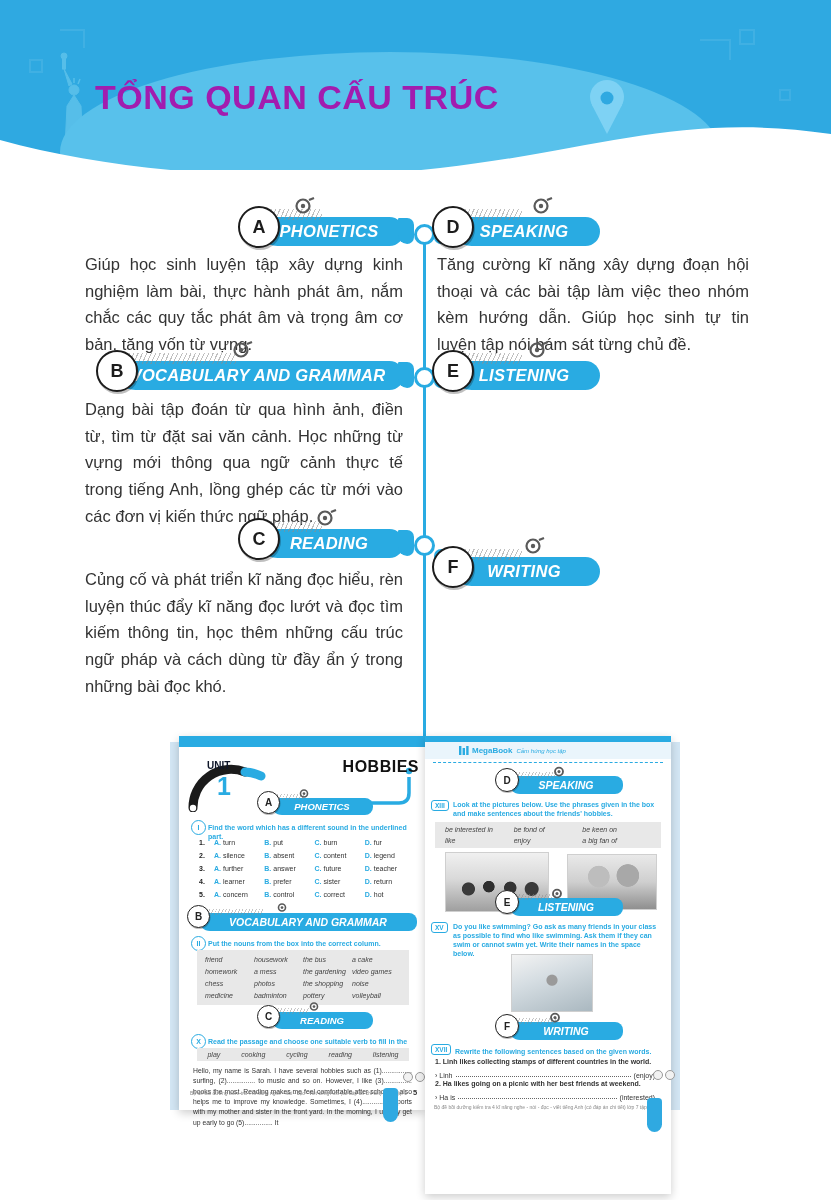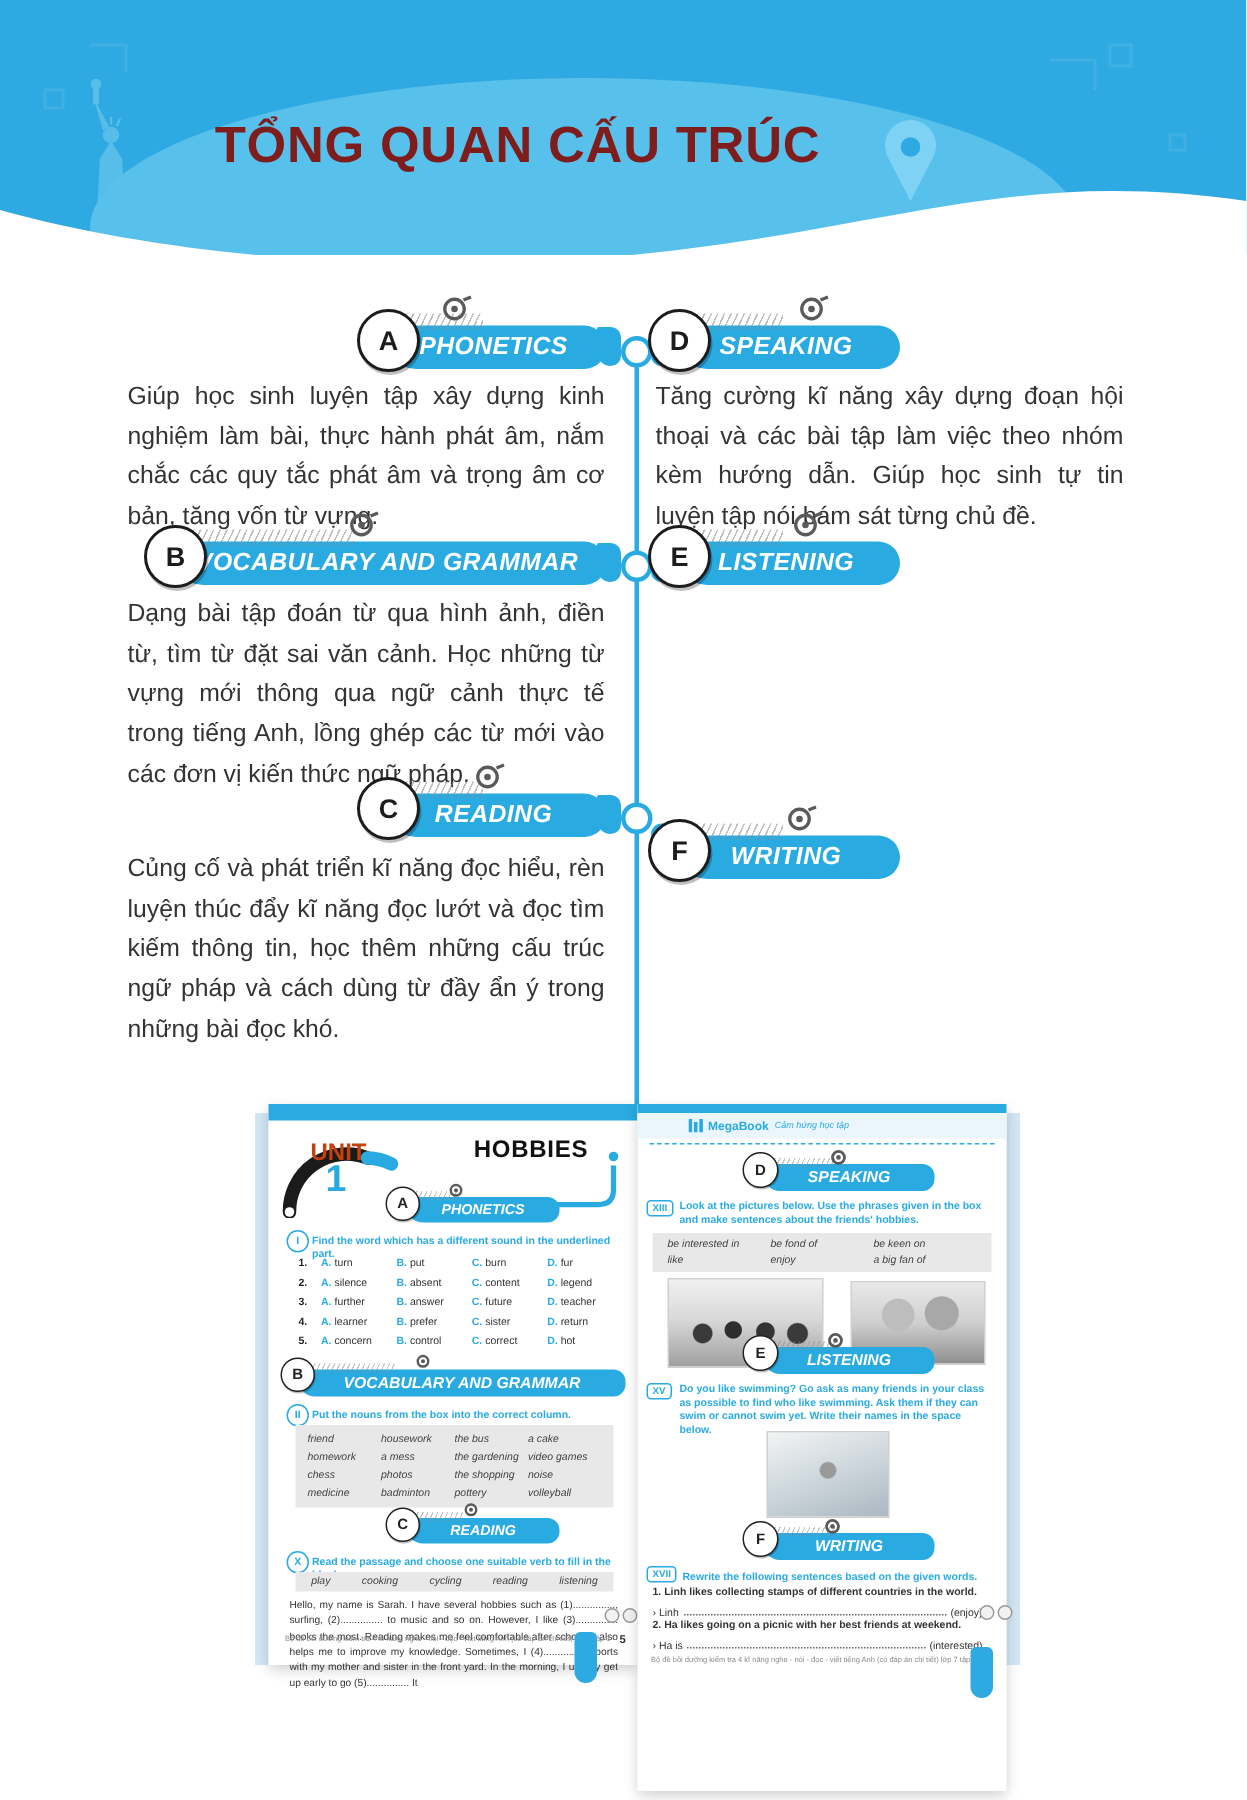--- a/index.html
+++ b/index.html
@@ -1,21 +1,21 @@
 <!DOCTYPE html>
 <html><head>
 <meta charset="utf-8">
 <style>
   html,body{margin:0;padding:0;background:#fff;}
   #page{position:relative;width:831px;height:1200px;overflow:hidden;background:#fff;
         font-family:"Liberation Sans","DejaVu Sans",sans-serif;}
   
   #banner{position:absolute;left:0;top:0;width:831px;height:170px;}
-  #banner-title{position:absolute;left:95px;top:78px;width:500px;text-align:center;
-    color:#7f1d1d;font-size:34px;font-weight:800;letter-spacing:.5px;white-space:nowrap;}
+  #banner-title{position:absolute;left:95px;top:78px;width:500px;
+    color:#a21caf;font-size:34px;font-weight:800;letter-spacing:.5px;white-space:nowrap;}
   
   .pill{position:absolute;height:29px;background:#29ABE2;color:#fff;font-weight:700;font-style:italic;
     display:flex;align-items:center;justify-content:center;font-size:16.5px;letter-spacing:.3px;
     border-radius:5px 16px 16px 26px;}
   .badge{position:absolute;width:38px;height:38px;background:#fff;border:2.5px solid #1c1c1c;border-radius:50%;
     display:flex;align-items:center;justify-content:center;font-weight:700;font-size:18px;color:#1c1c1c;
     box-shadow:1px 2px 0 rgba(0,0,0,.25);z-index:3;}
   .hatch{position:absolute;height:11px;background:repeating-linear-gradient(115deg,rgba(140,140,140,.55) 0 1px,transparent 1px 4px);z-index:1;}
   .spiral{position:absolute;z-index:2;}
   .para{position:absolute;font-size:16.5px;line-height:1.62;color:#333;text-align:justify;}
@@ -186,23 +186,23 @@
     <div class="page-sheet" style="left:9px">
       <div class="topbar" style="height:11px"></div>
 
       <svg style="position:absolute;left:4px;top:14px" width="240" height="62" viewBox="0 0 240 62">
         <path d="M10,58 A38,38 0 0 1 62,22" fill="none" stroke="#1b1b1b" stroke-width="9" stroke-linecap="round"></path>
         <path d="M62,22 A38,38 0 0 1 78,26" fill="none" stroke="#29ABE2" stroke-width="9" stroke-linecap="round"></path>
         <circle cx="10" cy="58" r="3.2" fill="#ffffff"></circle>
         <path d="M108,53 H216 Q226,53 226,43 V27" fill="none" stroke="#29ABE2" stroke-width="3.5"></path>
         <circle cx="226" cy="21" r="3.2" fill="#29ABE2"></circle>
       </svg>
-      <div style="position:absolute;left:28px;top:24px;font-weight:800;font-size:16px;color:#c2410c">UNIT</div>
+      <div style="position:absolute;left:28px;top:24px;font-weight:800;font-size:10px;color:#0f172a">UNIT</div>
       <div style="position:absolute;left:38px;top:36px;font-weight:800;font-size:25px;color:#29ABE2">1</div>
-      <div style="position:absolute;left:110px;top:22px;width:130px;text-align:center;font-weight:800;font-size:16px;color:#111;letter-spacing:.5px">HOBBIES</div>
+      <div style="position:absolute;left:110px;top:22px;width:130px;text-align:right;font-weight:800;font-size:16px;color:#111;letter-spacing:.5px">HOBBIES</div>
 
       <div class="mini-hatch" style="left:92px;top:58px;width:34px"></div>
       <svg class="spiral" style="left:118px;top:52px" width="14" height="10" viewBox="0 0 26 18">
           <circle cx="13" cy="10" r="6.5" fill="none" stroke="#5a5a5a" stroke-width="3"></circle>
           <circle cx="13" cy="10" r="2.5" fill="#5a5a5a"></circle>
         </svg>
       <div class="mini-pill" style="left:92px;top:62px;width:102px;height:17px;font-size:9.5px">
           <span>PHONETICS</span>
         </div>
       <div class="mini-badge" style="left:78px;top:55px;width:21px;height:21px;font-size:10px">A</div>

